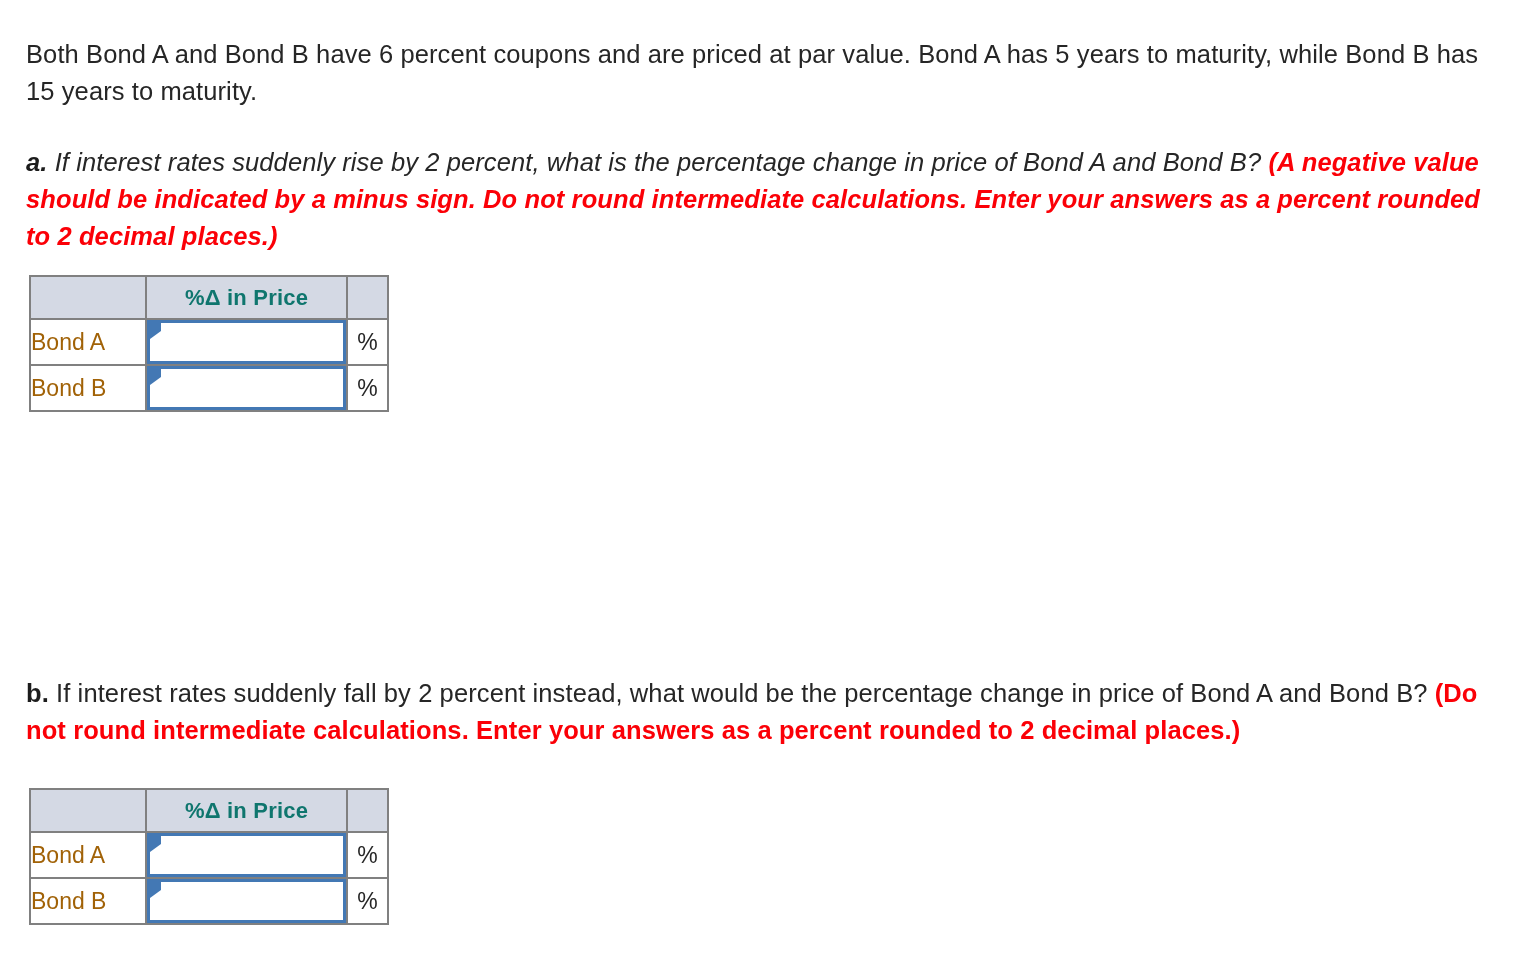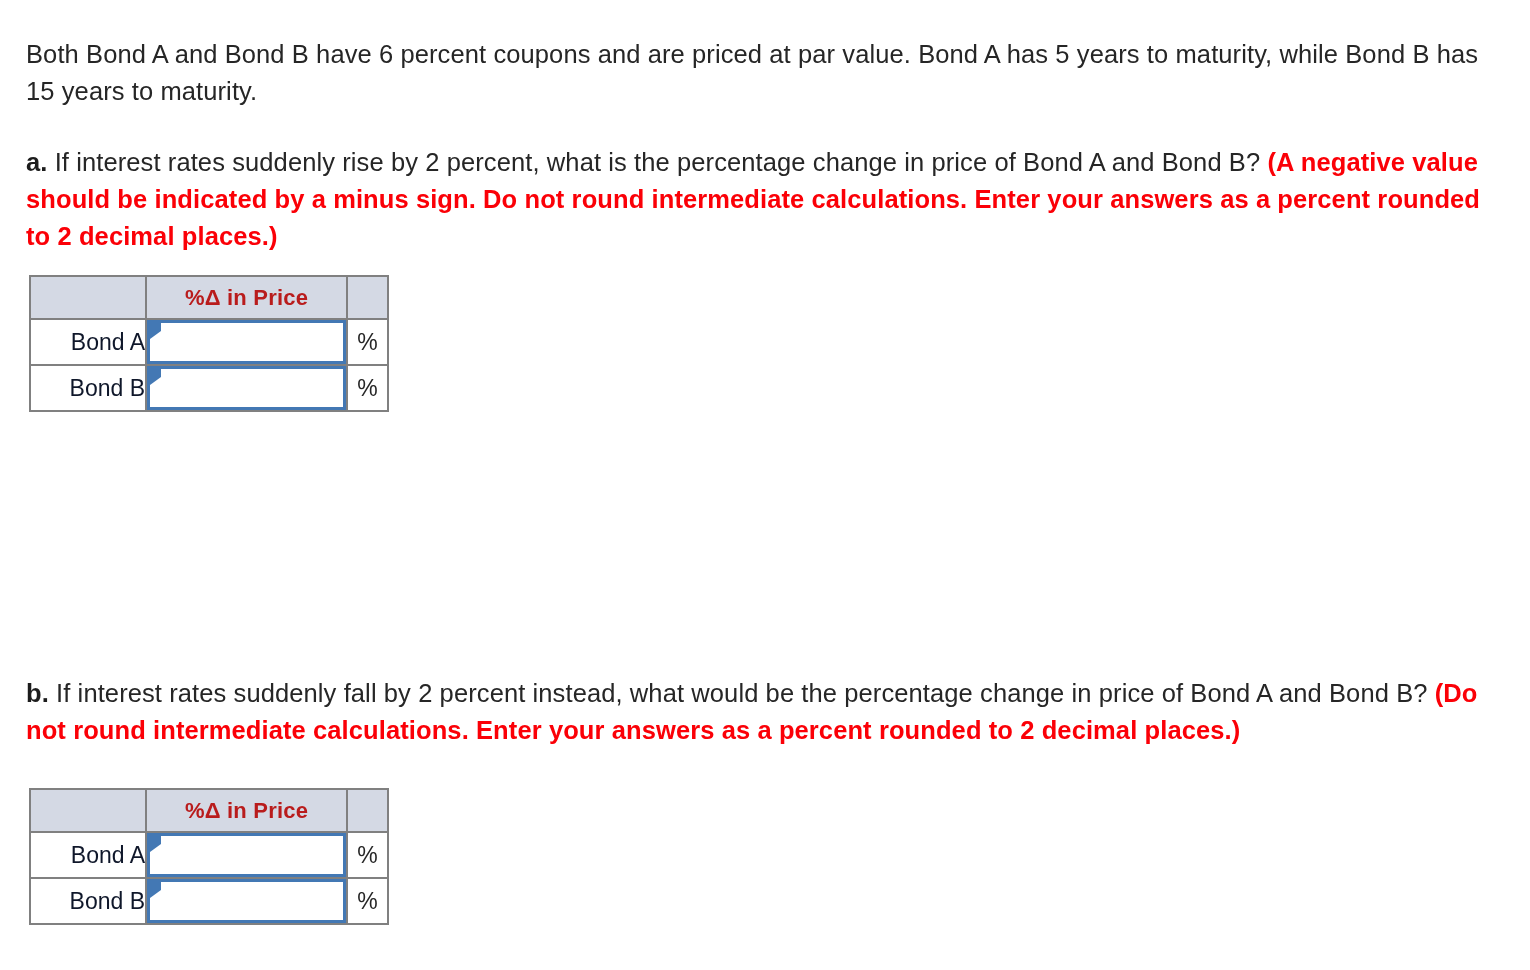--- a/index.html
+++ b/index.html
@@ -31,21 +31,21 @@
     position: absolute;
     left: 26px;
     width: 1480px;
     font-size: 25.5px;
     line-height: 37px;
     color: #262626;
     letter-spacing: 0.1px;
     font-weight: 400;
   }
   .prose.intro { top: 10px; }
-  .prose.part-a { top: 118px; }
+  .prose.part-a { top: 118px; font-style: italic; }
   .prose.part-b { top: 630px; margin-top: 45px; }
 
   .label-bold {
     font-weight: 700;
     color: #1c1c1c;
   }
   .red-bold {
     font-weight: 700;
     color: #fb0007;
   }
@@ -70,37 +70,37 @@
     border: 2px solid #808080;
     padding: 0;
     margin: 0;
   }
 
   .answer-table thead th {
     background: #d4d9e4;
     height: 43px;
     font-size: 22px;
     font-weight: 700;
-    color: #b91c1c;
+    color: #0f766e;
     text-align: center;
     vertical-align: middle;
     letter-spacing: 0.2px;
   }
 
   .answer-table tbody td {
     height: 46px;
     vertical-align: middle;
     background: #ffffff;
   }
 
   .row-label {
     font-size: 23px;
-    color: #0f172a;
+    color: #a16207;
     padding-left: 7px;
-    text-align: right;
+    text-align: left;
     white-space: nowrap;
   }
 
   .unit-cell {
     font-size: 23px;
     color: #262626;
     text-align: center;
   }
 
   .input-cell {

